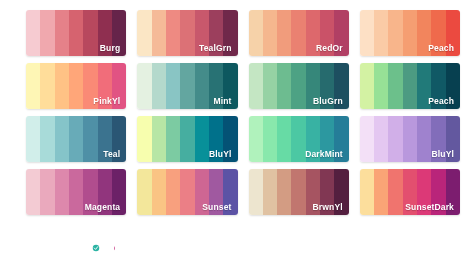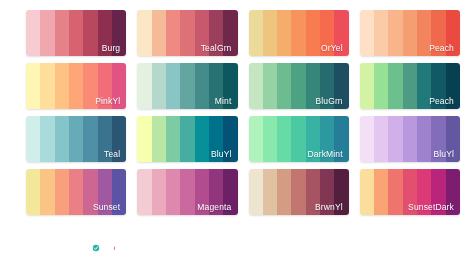--- a/index.html
+++ b/index.html
@@ -39,21 +39,21 @@
     flex: 1 1 0;
     height: 100%;
   }
 
   .palette-label {
     position: absolute;
     right: 6px;
     bottom: 4px;
     color: #ffffff;
     font-size: 8.5px;
-    font-weight: normal;
+    font-weight: bold;
     letter-spacing: 0.15px;
     line-height: 1;
     text-shadow: 0 1px 1px rgba(0,0,0,0.22);
     white-space: nowrap;
     pointer-events: none;
   }
 
   
   .logo-cell {
     display: flex;
@@ -84,28 +84,28 @@
       <div class="swatch" style="background: rgb(251, 230, 197);"></div>
       <div class="swatch" style="background: rgb(245, 186, 152);"></div>
       <div class="swatch" style="background: rgb(238, 138, 130);"></div>
       <div class="swatch" style="background: rgb(220, 113, 118);"></div>
       <div class="swatch" style="background: rgb(200, 88, 108);"></div>
       <div class="swatch" style="background: rgb(156, 63, 93);"></div>
       <div class="swatch" style="background: rgb(112, 40, 74);"></div>
       <div class="palette-label">TealGrn</div>
     </div>
     <div class="palette-card">
-      <div class="swatch" style="background: rgb(236, 218, 154);"></div>
-      <div class="swatch" style="background: rgb(239, 196, 126);"></div>
-      <div class="swatch" style="background: rgb(245, 173, 107);"></div>
-      <div class="swatch" style="background: rgb(247, 148, 93);"></div>
-      <div class="swatch" style="background: rgb(247, 125, 81);"></div>
-      <div class="swatch" style="background: rgb(246, 107, 77);"></div>
-      <div class="swatch" style="background: rgb(238, 77, 90);"></div>
-      <div class="palette-label">OrYel</div>
+      <div class="swatch" style="background: rgb(246, 210, 169);"></div>
+      <div class="swatch" style="background: rgb(245, 183, 142);"></div>
+      <div class="swatch" style="background: rgb(241, 156, 124);"></div>
+      <div class="swatch" style="background: rgb(234, 129, 113);"></div>
+      <div class="swatch" style="background: rgb(221, 104, 108);"></div>
+      <div class="swatch" style="background: rgb(202, 82, 104);"></div>
+      <div class="swatch" style="background: rgb(177, 63, 100);"></div>
+      <div class="palette-label">RedOr</div>
     </div>
     <div class="palette-card">
       <div class="swatch" style="background: rgb(253, 224, 197);"></div>
       <div class="swatch" style="background: rgb(250, 203, 166);"></div>
       <div class="swatch" style="background: rgb(248, 181, 139);"></div>
       <div class="swatch" style="background: rgb(245, 158, 114);"></div>
       <div class="swatch" style="background: rgb(242, 133, 93);"></div>
       <div class="swatch" style="background: rgb(239, 106, 76);"></div>
       <div class="swatch" style="background: rgb(235, 74, 64);"></div>
       <div class="palette-label">Peach</div>
@@ -184,38 +184,38 @@
       <div class="swatch" style="background: rgb(243, 224, 247);"></div>
       <div class="swatch" style="background: rgb(228, 199, 241);"></div>
       <div class="swatch" style="background: rgb(209, 175, 232);"></div>
       <div class="swatch" style="background: rgb(185, 152, 221);"></div>
       <div class="swatch" style="background: rgb(159, 130, 206);"></div>
       <div class="swatch" style="background: rgb(130, 109, 186);"></div>
       <div class="swatch" style="background: rgb(99, 88, 159);"></div>
       <div class="palette-label">BluYl</div>
     </div>
     <div class="palette-card">
+      <div class="swatch" style="background: rgb(243, 203, 211);"></div>
+      <div class="swatch" style="background: rgb(234, 169, 189);"></div>
+      <div class="swatch" style="background: rgb(221, 136, 172);"></div>
+      <div class="swatch" style="background: rgb(202, 105, 157);"></div>
+      <div class="swatch" style="background: rgb(177, 77, 142);"></div>
+      <div class="swatch" style="background: rgb(145, 53, 125);"></div>
+      <div class="swatch" style="background: rgb(108, 33, 103);"></div>
+      <div class="palette-label">Magenta</div>
+    </div>
+    <div class="palette-card">
       <div class="swatch" style="background: rgb(243, 231, 155);"></div>
       <div class="swatch" style="background: rgb(250, 196, 132);"></div>
       <div class="swatch" style="background: rgb(248, 160, 126);"></div>
       <div class="swatch" style="background: rgb(235, 127, 134);"></div>
       <div class="swatch" style="background: rgb(206, 102, 147);"></div>
       <div class="swatch" style="background: rgb(160, 89, 160);"></div>
       <div class="swatch" style="background: rgb(92, 83, 165);"></div>
       <div class="palette-label">Sunset</div>
-    </div>
-    <div class="palette-card">
-      <div class="swatch" style="background: rgb(243, 203, 211);"></div>
-      <div class="swatch" style="background: rgb(234, 169, 189);"></div>
-      <div class="swatch" style="background: rgb(221, 136, 172);"></div>
-      <div class="swatch" style="background: rgb(202, 105, 157);"></div>
-      <div class="swatch" style="background: rgb(177, 77, 142);"></div>
-      <div class="swatch" style="background: rgb(145, 53, 125);"></div>
-      <div class="swatch" style="background: rgb(108, 33, 103);"></div>
-      <div class="palette-label">Magenta</div>
     </div>
     <div class="palette-card">
       <div class="swatch" style="background: rgb(237, 229, 207);"></div>
       <div class="swatch" style="background: rgb(224, 194, 162);"></div>
       <div class="swatch" style="background: rgb(211, 156, 131);"></div>
       <div class="swatch" style="background: rgb(193, 118, 111);"></div>
       <div class="swatch" style="background: rgb(166, 84, 97);"></div>
       <div class="swatch" style="background: rgb(129, 55, 83);"></div>
       <div class="swatch" style="background: rgb(84, 31, 63);"></div>
       <div class="palette-label">BrwnYl</div>

